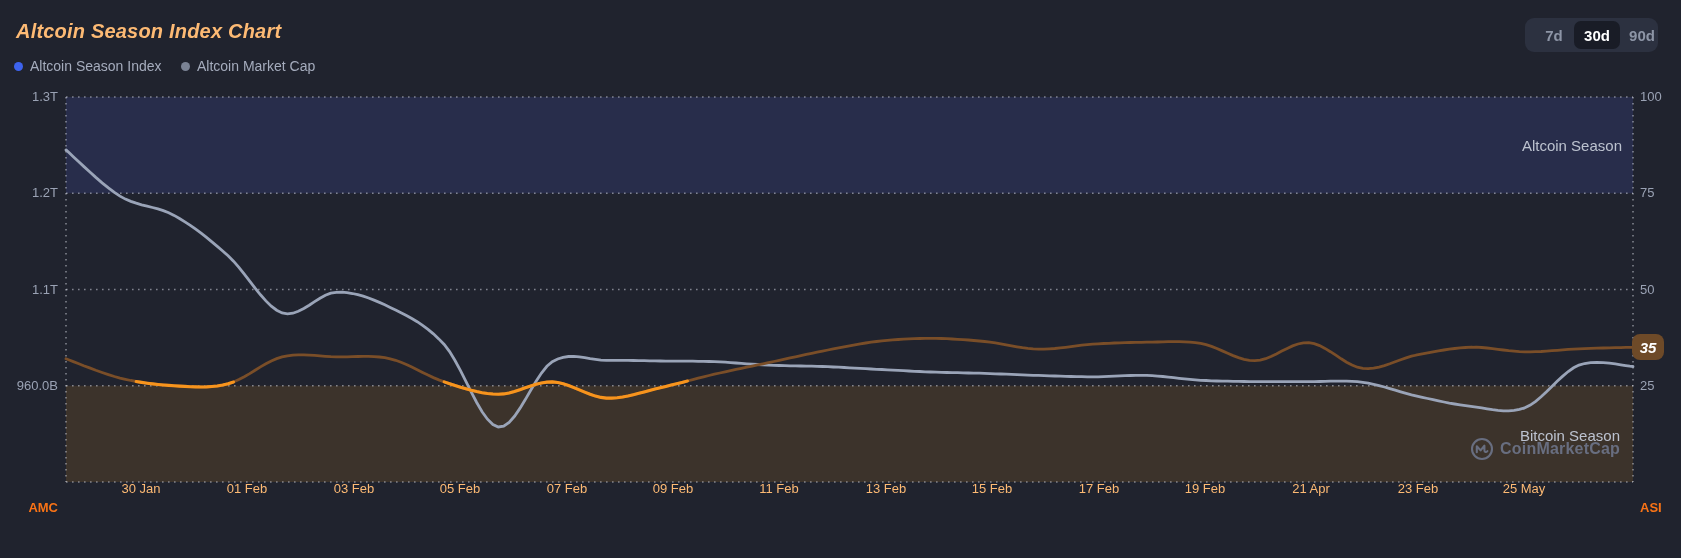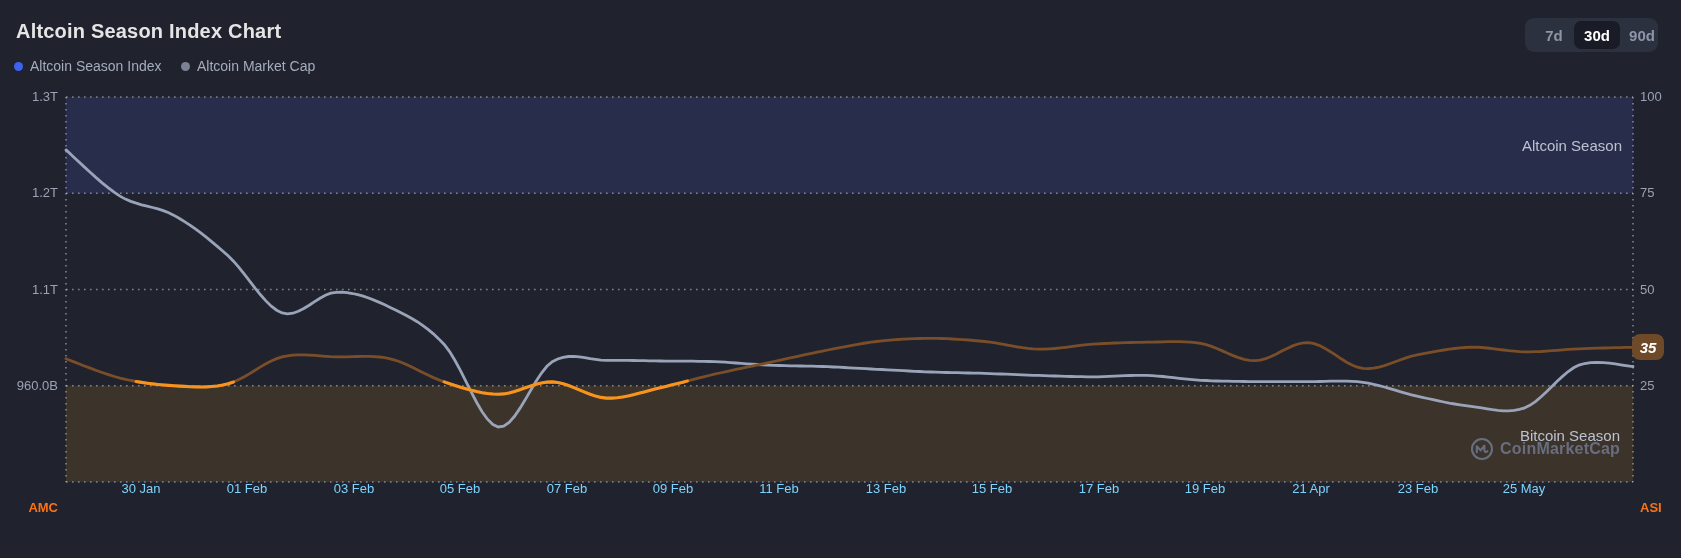--- a/index.html
+++ b/index.html
@@ -4,21 +4,21 @@
 <style>
   * { box-sizing: border-box; margin: 0; padding: 0; }
   html,body { background:#20232E; }
   .app {
     position: relative; width: 1681px; height: 558px;
     background: #20232E; overflow: hidden;
     font-family: "Liberation Sans", sans-serif;
   }
   .chart-title {
     position: absolute; left: 16px; top: 20px;
-    font-size: 20px; font-weight: 700; color: #e5e5e5; letter-spacing: .2px;
+    font-size: 20px; font-weight: 700; color: #fdba74; letter-spacing: .2px; font-style: italic;
   }
   .legend { position: absolute; left: 14px; top: 58px; height: 16px; }
   .legend-item { position: absolute; top: 0; display: flex; align-items: center; gap: 7px; }
   .legend-item.second { left: 167px; }
   .legend-dot { width: 9px; height: 9px; border-radius: 50%; flex: none; }
   .legend-label { font-size: 14px; color: #A5ACBD; white-space: nowrap; }
 
   .range-switcher {
     position: absolute; left: 1525px; top: 18px; width: 133px; height: 34px;
     background: #2C3140; border-radius: 9px; display: flex; align-items: center; padding: 9px;
@@ -34,21 +34,21 @@
   .range-btn.active { background: #191C26; color: #FFFFFF; font-weight: 700; }
 
   #chart-svg { position: absolute; left: 0; top: 0; }
   .grid { stroke: #DFE3EE; stroke-opacity: .5; stroke-width: 1.6; stroke-dasharray: 1.6 4.4; fill: none; }
 
   .tick { position: absolute; font-size: 13px; line-height: 14px; color: #9AA2B4; }
   .tick.left { left: 6px; width: 52px; text-align: right; }
   .tick.right { left: 1640px; width: 44px; text-align: left; }
   .tick.axis-name { color: #f97316; font-weight: 700; margin-top: 19px; }
   .xlab { position: absolute; width: 60px; text-align: center; top: 482px;
-          font-size: 13px; line-height: 14px; color: #7dd3fc; }
+          font-size: 13px; line-height: 14px; color: #fdba74; }
 
   .band-label { position: absolute; font-size: 15px; color: #BCC2CF; white-space: nowrap; }
   .band-label.altcoin { right: 59px; top: 137px; margin-left: 44px; }
   .band-label.bitcoin { right: 61px; top: 427px; }
 
   .watermark { position: absolute; right: 61px; top: 436px; height: 25px;
                display: flex; align-items: center; gap: 6px; color: #686E80; }
   .watermark-text { font-size: 16px; font-weight: 700; letter-spacing: .2px; }
 
   .value-badge {

